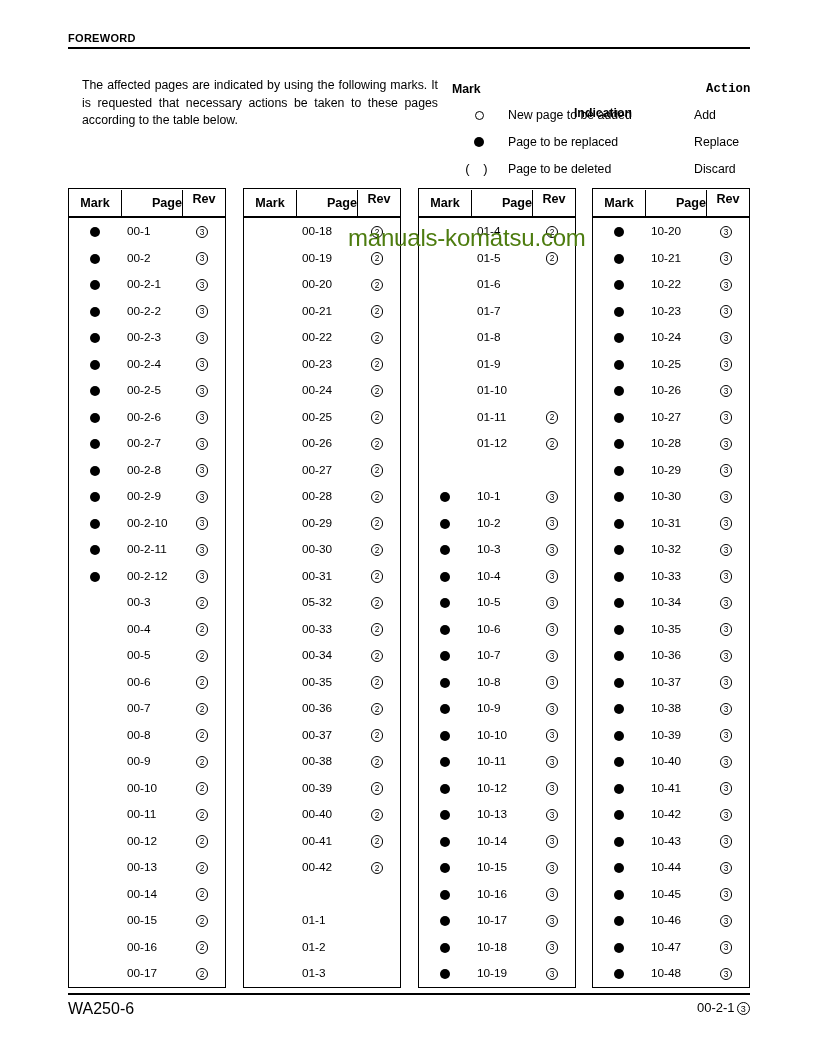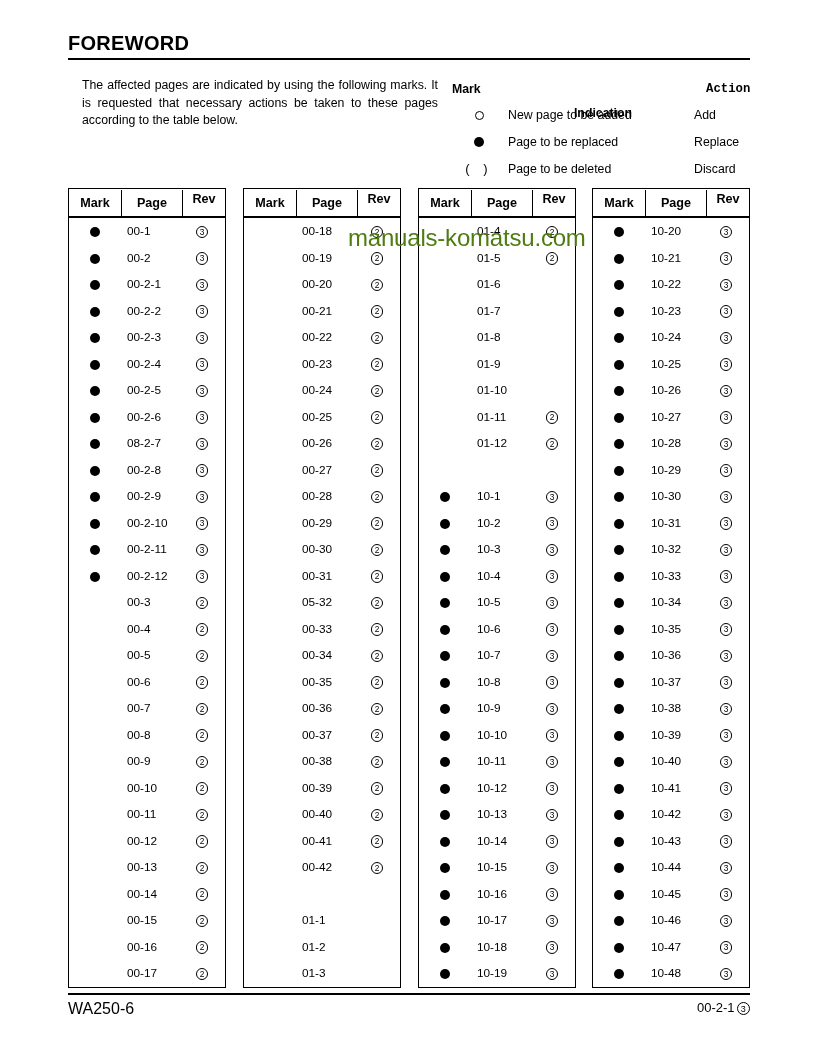--- a/index.html
+++ b/index.html
@@ -21,21 +21,21 @@
   }
 
   
   #header-block {
     position: absolute;
     left: 68px;
     top: 32px;
     width: 682px;
   }
   #doc-title {
-    font-size: 20px;
+    font-size: 11px;
     font-weight: bold;
     letter-spacing: 0.3px;
     padding-bottom: 3px;
   }
   #title-rule {
     border-bottom: 2.5px solid #000;
     width: 682px;
   }
 
   
@@ -123,21 +123,21 @@
 
   .thead {
     display: flex;
     border-bottom: 2.2px solid #000;
     height: 27px;
     align-items: center;
     font-weight: bold;
     font-size: 12.6px;
   }
   .th-mark { width: 52px; flex: none; text-align: center; border-right: 1.6px solid #000; line-height: 26px; height: 26px; }
-  .th-page { width: 60px; flex: none; text-align: center; border-right: 1.6px solid #000; line-height: 26px; height: 26px; }
+  .th-page { width: 60px; flex: none; text-align: right; border-right: 1.6px solid #000; line-height: 26px; height: 26px; }
   .th-rev  { width: 42px; flex: none; text-align: center; line-height: 26px; height: 34px; }
 
   .trow {
     display: flex;
     height: 26.5px;
     align-items: center;
     font-size: 11.8px;
   }
   .td-mark { width: 52px; flex: none; text-align: center; }
   .td-page { width: 60px; flex: none; text-align: left; padding-left: 6px; box-sizing: border-box; }
@@ -280,21 +280,21 @@
         <div class="td-page">00-2-5</div>
         <div class="td-rev"><span class="rev-circ">3</span></div>
       </div>
       <div class="trow">
         <div class="td-mark"><span class="mk-filled"></span></div>
         <div class="td-page">00-2-6</div>
         <div class="td-rev"><span class="rev-circ">3</span></div>
       </div>
       <div class="trow">
         <div class="td-mark"><span class="mk-filled"></span></div>
-        <div class="td-page">08-2-7</div>
+        <div class="td-page">00-2-7</div>
         <div class="td-rev"><span class="rev-circ">3</span></div>
       </div>
       <div class="trow">
         <div class="td-mark"><span class="mk-filled"></span></div>
         <div class="td-page">00-2-8</div>
         <div class="td-rev"><span class="rev-circ">3</span></div>
       </div>
       <div class="trow">
         <div class="td-mark"><span class="mk-filled"></span></div>
         <div class="td-page">00-2-9</div>

